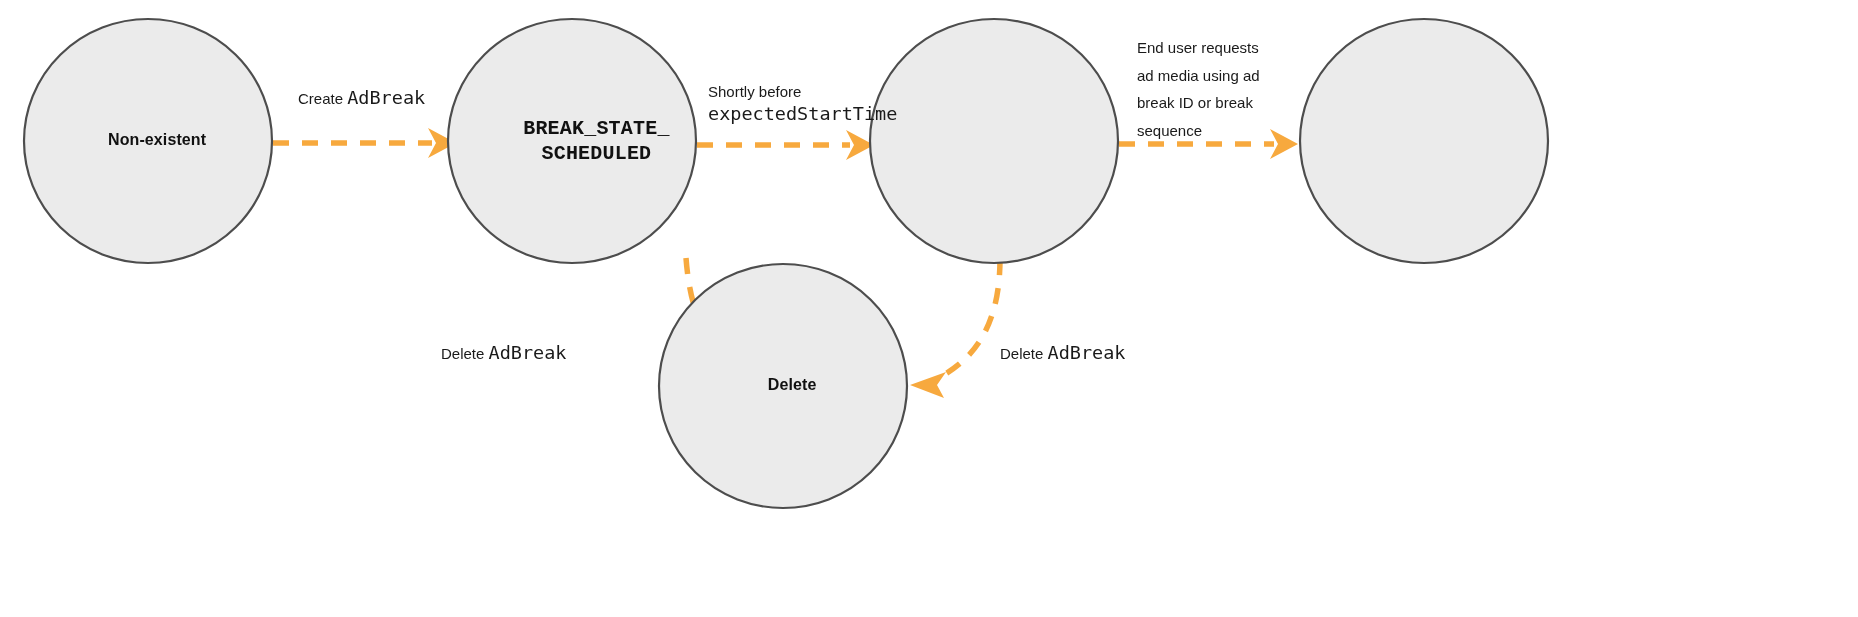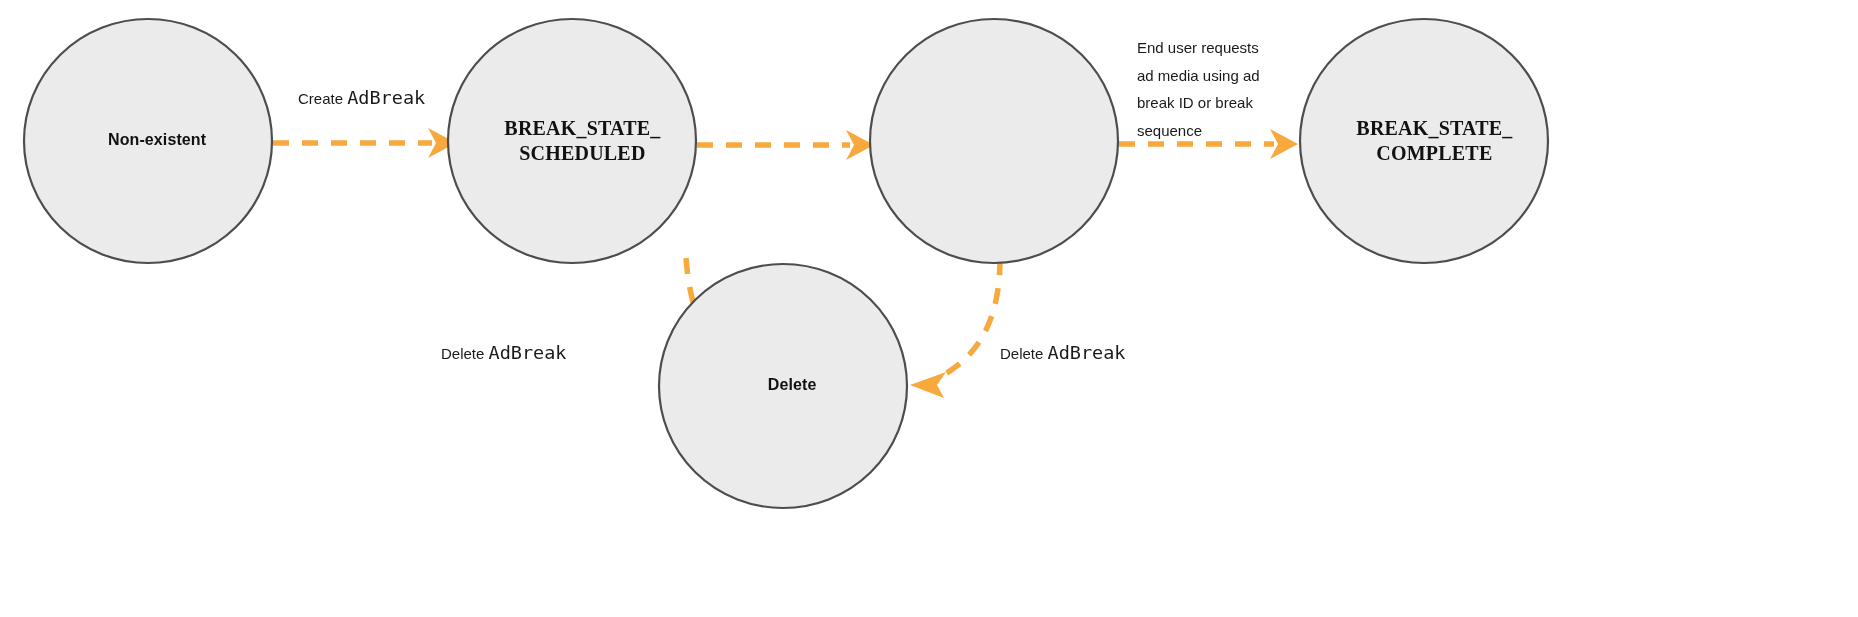--- a/index.html
+++ b/index.html
@@ -51,21 +51,21 @@
     pointer-events: none;
     line-height: 1.28;
   }
   .node-label.sans {
     font-family: "Liberation Sans", sans-serif;
     font-weight: bold;
     font-size: 16px;
     letter-spacing: 0.1px;
   }
   .node-label.mono {
-    font-family: Liberation Serif, serif;
+    font-family: Liberation Mono, monospace;
     font-weight: bold;
     font-size: 20px;
     letter-spacing: 0.2px;
   }
   .edge-label {
     position: absolute;
     color: #1a1a1a;
     line-height: 1.30;
     white-space: nowrap;
   }
@@ -132,33 +132,33 @@
   <div class="node-label sans" style="left:148px; top:141px;">
     <span>Non-existent</span>
   </div>
 
   <div class="node-label mono" style="left:572px; top:141px;">
     <span class="lbl-line">BREAK_STATE_</span>
     <span class="lbl-line">SCHEDULED</span>
   </div>
 
 
-  <div class="node-label mono" style="left:1424px; top:141px;">
-    <span class="lbl-line">BREAK_STATE_</span>
-    <span class="lbl-line">COMPLETE</span>
-  </div>
 
   <div class="node-label sans" style="left:783px; top:386px;">
     <span>Delete</span>
   </div>
 
   <div class="edge-label" style="left:298px; top:86px;text-align:center;">
     <span class="lbl-line"><span class="t-prop">Create </span><span class="t-mono">AdBreak</span></span>
   </div>
 
+  <div class="edge-label" style="left:708px; top:74px;">
+    <span class="lbl-line t-prop">Shortly before</span>
+    <span class="lbl-line t-mono">expectedStartTime</span>
+  </div>
 
   <div class="edge-label" style="left:1137px; top:30px;">
     <span class="lbl-line t-prop">End user requests</span>
     <span class="lbl-line t-prop">ad media using ad</span>
     <span class="lbl-line t-prop">break ID or break</span>
     <span class="lbl-line t-prop">sequence</span>
   </div>
 
   <div class="edge-label" style="left:441px; top:341px;">
     <span class="lbl-line"><span class="t-prop">Delete </span><span class="t-mono">AdBreak</span></span>

